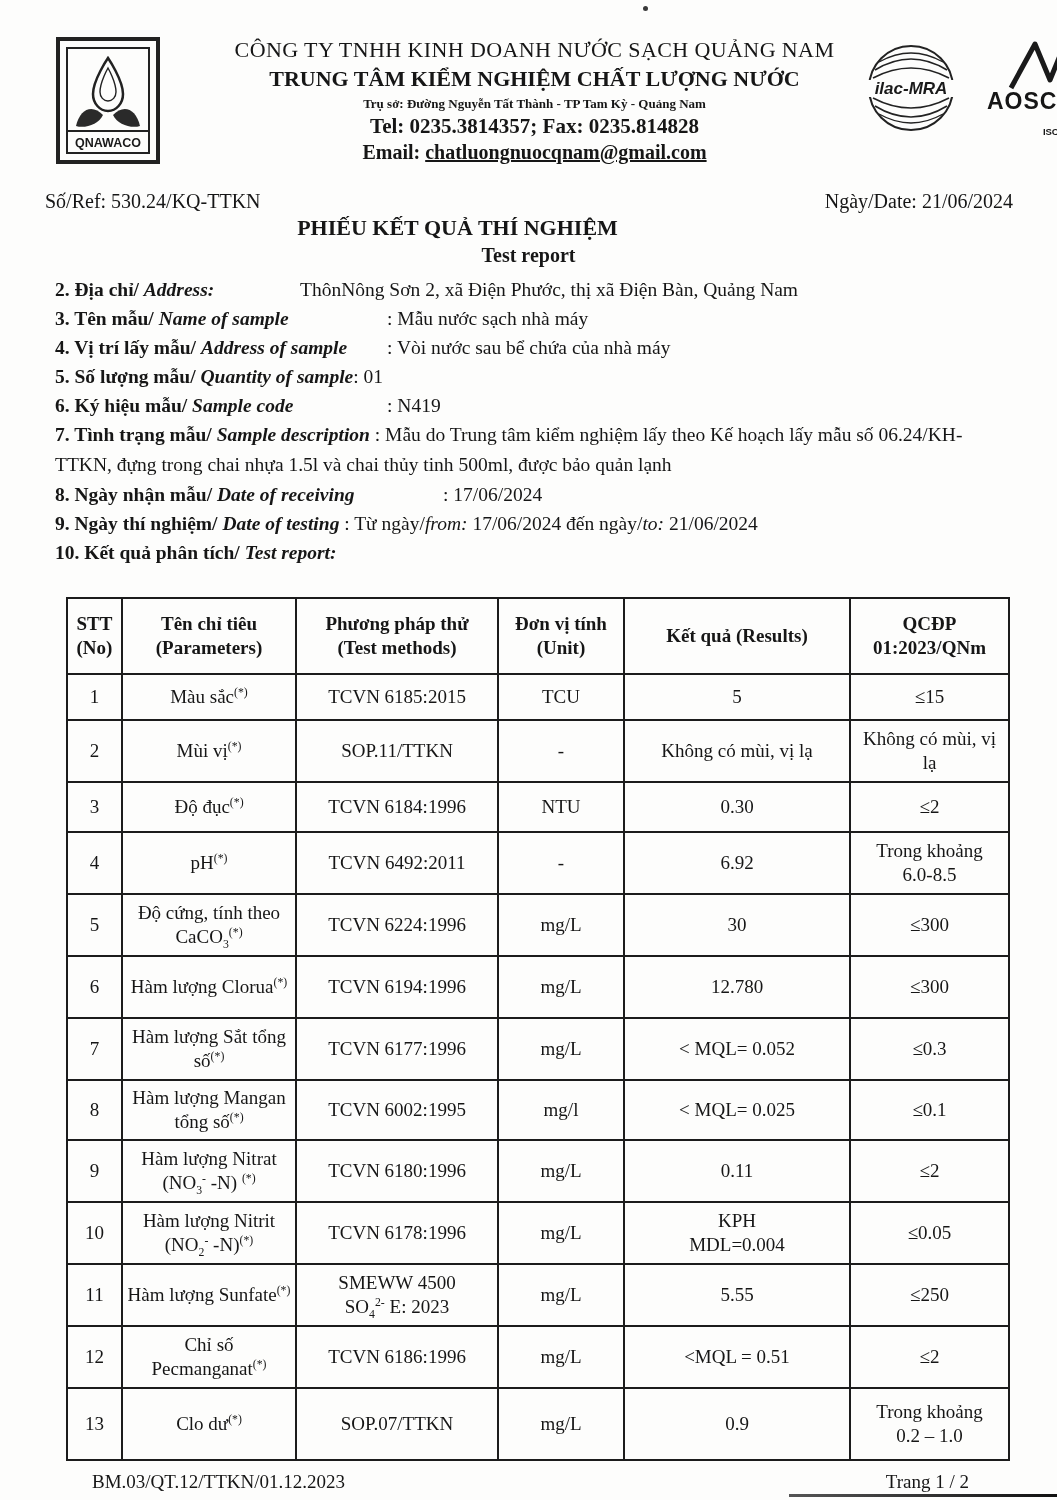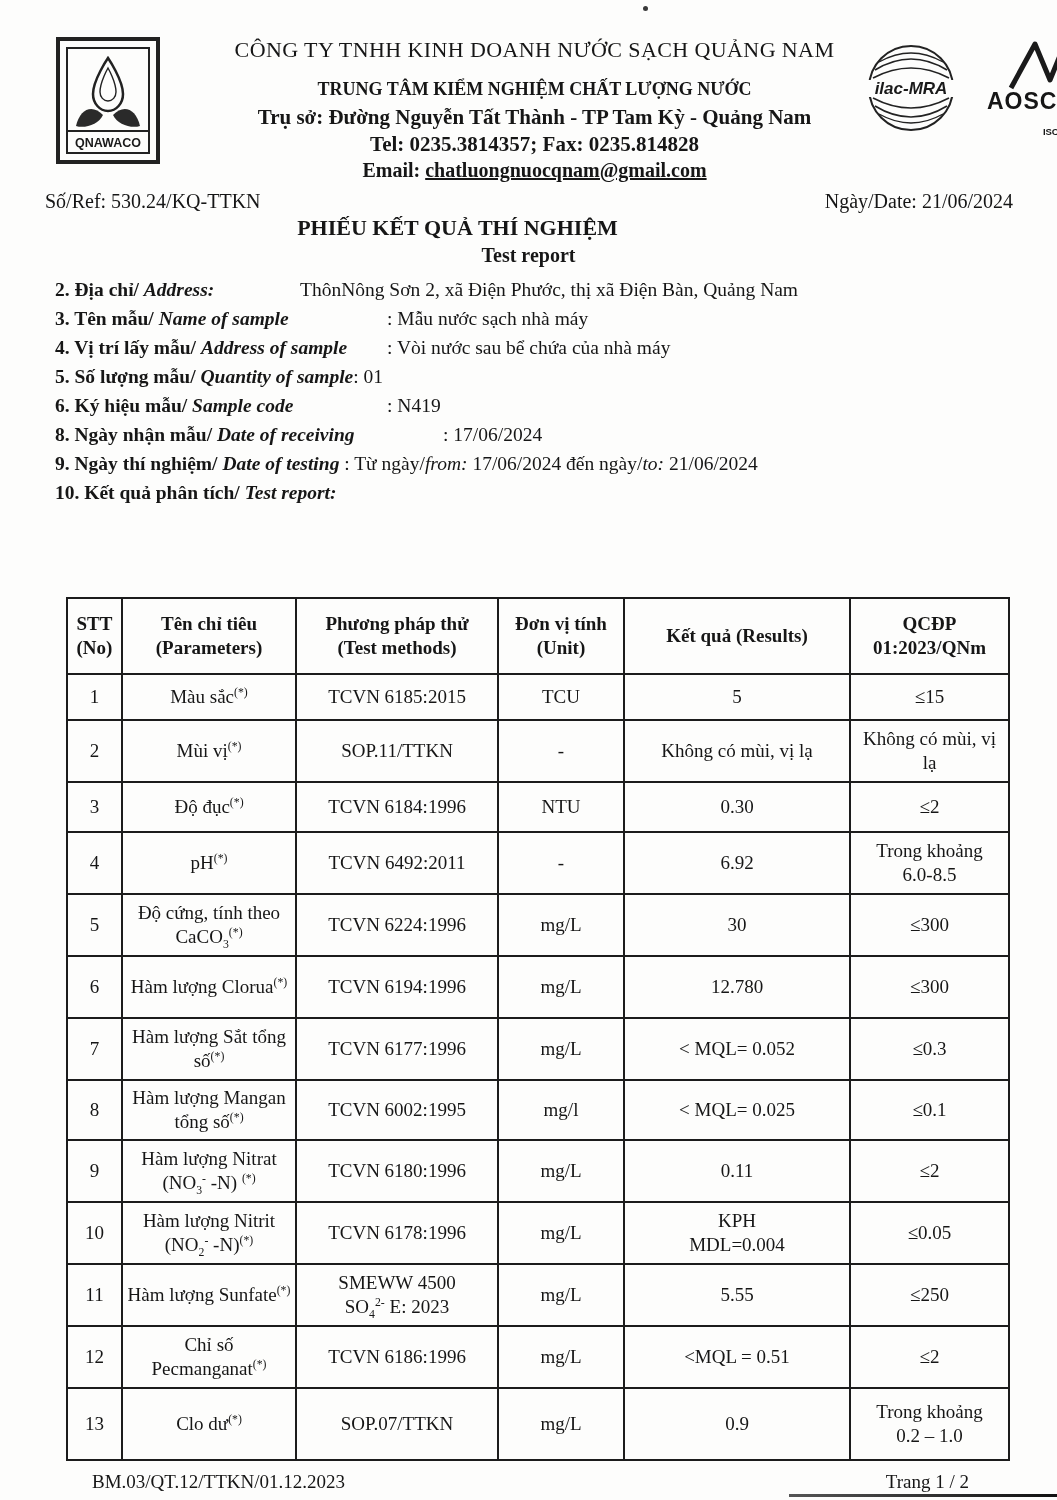--- a/index.html
+++ b/index.html
@@ -6,22 +6,22 @@
   #page{
     position:relative;width:1057px;height:1500px;margin:0 auto;
     background:#fdfdfc;color:#161616;
     font-family:"Liberation Serif","DejaVu Serif",serif;
     overflow:hidden;
   }
   
   #logo-left{position:absolute;left:55px;top:36px;width:106px;height:129px;text-align:right;}
   #header-center{position:absolute;left:62px;top:36px;width:945px;text-align:center;line-height:1.28;}
   .h-company{font-size:22px;letter-spacing:.4px;font-weight:500;}
-  .h-center-name{font-size:18px;font-weight:bold;margin-top:14px;}
-  .h-addr{font-size:21px;font-weight:bold;margin-top:3px;}
+  .h-center-name{font-size:22px;font-weight:bold;margin-top:1px;}
+  .h-addr{font-size:13px;font-weight:bold;margin-top:3px;}
   .h-tel{font-size:21px;font-weight:bold;}
   .h-email{font-size:20px;font-weight:bold;}
   .h-email .mail{text-decoration:underline;font-weight:bold;}
   #logo-ilac{position:absolute;left:866px;top:40px;width:90px;height:98px;}
   #logo-aosc{position:absolute;left:952px;top:36px;width:100px;height:110px;text-align:center;margin-left:35px;}
   #logo-aosc .aosc-word{font-family:"Liberation Sans","DejaVu Sans",sans-serif;font-size:23px;font-weight:600;letter-spacing:1px;position:absolute;left:0;top:52px;}
   #logo-aosc .aosc-sub{font-family:"Liberation Sans","DejaVu Sans",sans-serif;font-size:9.5px;font-weight:bold;position:absolute;width:100%;}
   
   #ref-line{position:absolute;left:45px;right:44px;top:190px;font-size:20px;}
   #ref-no{float:left;}
@@ -143,20 +143,23 @@
       <span class="lb">4. Vị trí lấy mẫu/</span> <span class="en">Address of sample</span>
       <span class="abs-val v3">: Vòi nước sau bể chứa của nhà máy</span>
     </div>
     <div class="iline">
       <span class="lb">5. Số lượng mẫu/</span> <span class="en">Quantity of sample</span><span>: 01</span>
     </div>
     <div class="iline">
       <span class="lb">6. Ký hiệu mẫu/</span> <span class="en">Sample code</span>
       <span class="abs-val v3">: N419</span>
     </div>
+    <div class="iline wrap2" style="min-height:58px;">
+      <span class="lb">7. Tình trạng mẫu/</span> <span class="en">Sample description</span><span> : Mẫu do Trung tâm kiểm nghiệm lấy theo Kế hoạch lấy mẫu số 06.24/KH-TTKN, đựng trong chai nhựa 1.5l và chai thủy tinh 500ml, được bảo quản lạnh</span>
+    </div>
     <div class="iline">
       <span class="lb">8. Ngày nhận mẫu/</span> <span class="en">Date of receiving</span>
       <span class="abs-val v8">: 17/06/2024</span>
     </div>
     <div class="iline">
       <span class="lb">9. Ngày thí nghiệm/</span> <span class="en">Date of testing</span><span> : Từ ngày/</span><span class="it">from:</span><span> 17/06/2024  đến ngày/</span><span class="it">to:</span><span> 21/06/2024</span>
     </div>
     <div class="iline">
       <span class="lb">10. Kết quả phân tích/</span> <span class="en">Test report:</span>
     </div>

